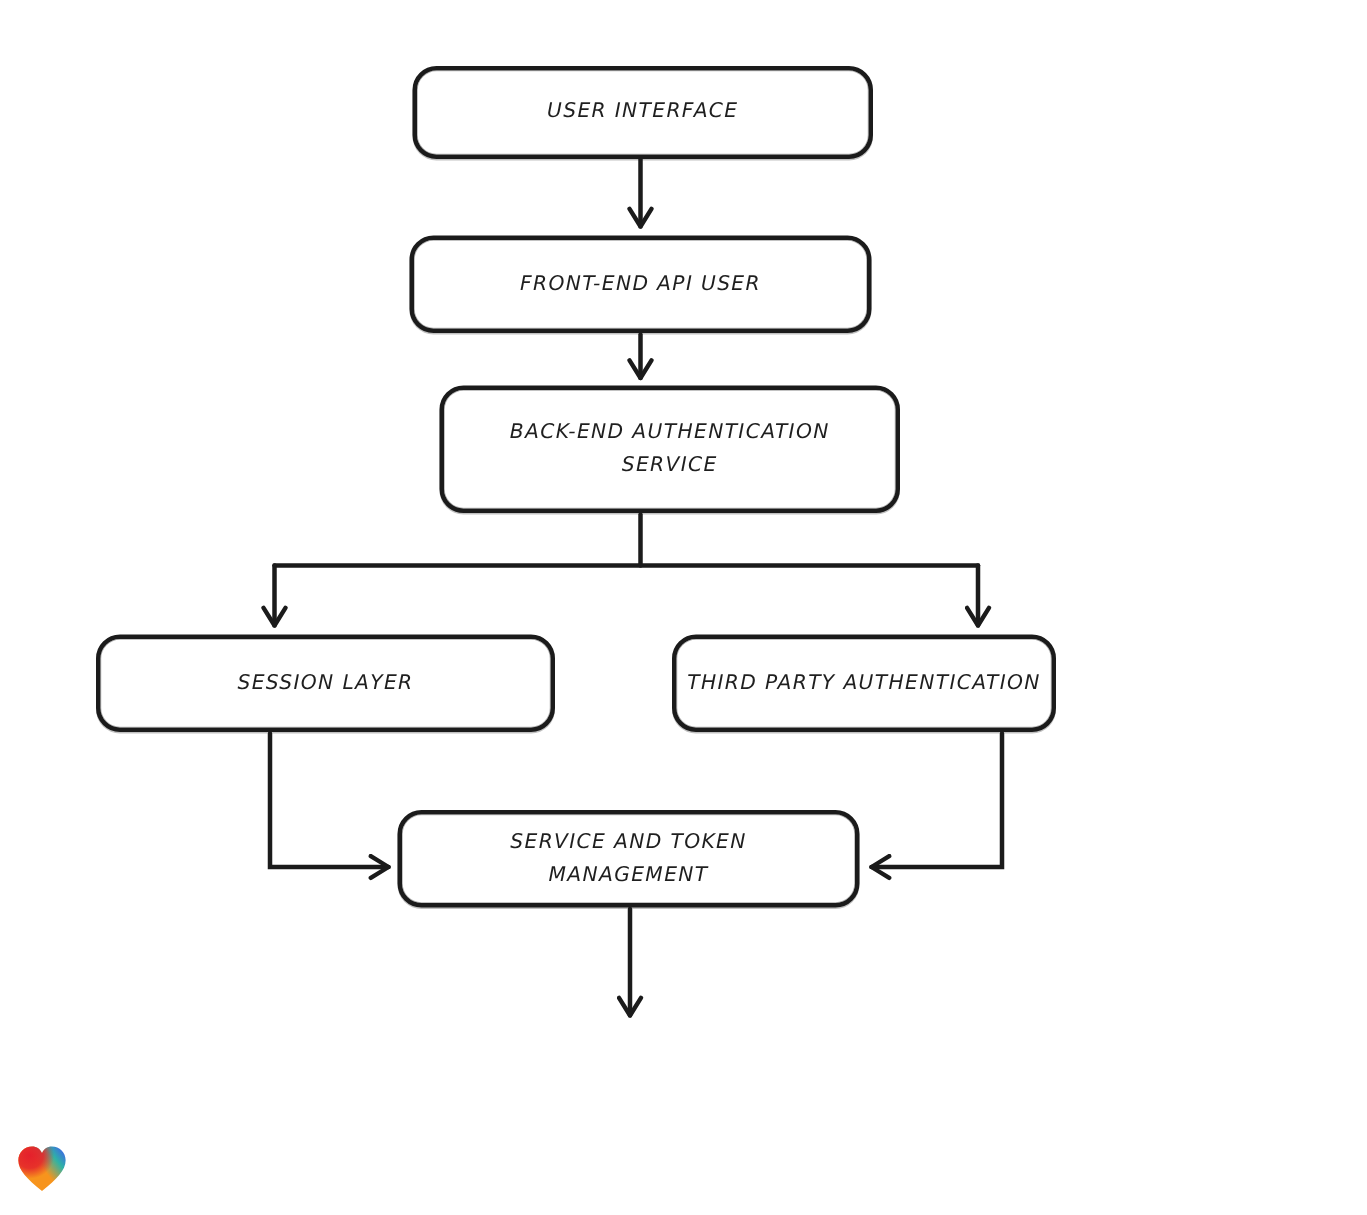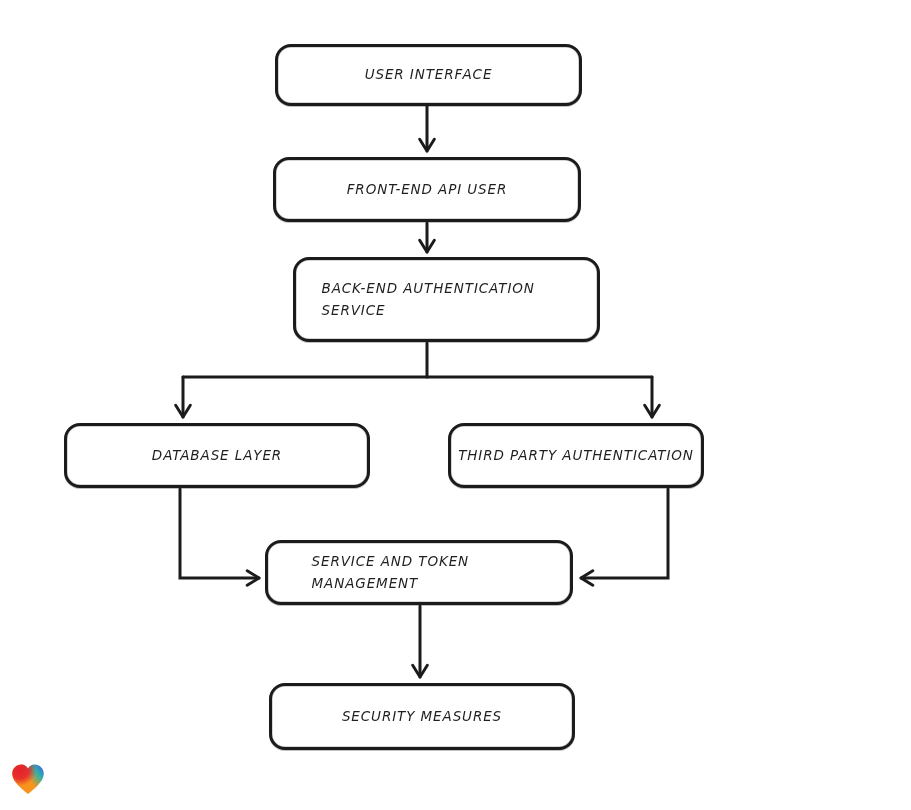--- a/index.html
+++ b/index.html
@@ -20,21 +20,21 @@
   .node {
     position: absolute;
     box-sizing: border-box;
     background: #ffffff;
     border: 3px solid #1b1b1b;
     border-radius: 16px;
     box-shadow: 0 1px 0 rgba(27,27,27,0.28), inset 0 0 0 0.5px rgba(27,27,27,0.35);
     display: flex;
     align-items: center;
     justify-content: center;
-    text-align: left;
+    text-align: center;
     color: #1f1f1f;
     font-size: 13.5px;
     font-style: italic;
     letter-spacing: 0.9px;
     line-height: 1.6;
   }
   .node span { display: block; }
   .node.n-backend span  { max-width: 250px; }
   .node.n-session span  { max-width: 215px; }
 
@@ -83,34 +83,31 @@
 
   <div class="node n-frontend">
     <span>FRONT-END API USER</span>
   </div>
 
   <div class="node n-backend">
     <span>BACK-END AUTHENTICATION SERVICE</span>
   </div>
 
   <div class="node n-database">
-    <span>DATABASE LAYER</span>
+    <span>SESSION LAYER</span>
   </div>
 
   <div class="node n-thirdparty">
     <span>THIRD PARTY AUTHENTICATION</span>
   </div>
 
   <div class="node n-session">
     <span>SERVICE AND TOKEN MANAGEMENT</span>
   </div>
 
-  <div class="node n-security">
-    <span>SECURITY MEASURES</span>
-  </div>
 
   <svg class="logo" viewBox="0 0 32 30" xmlns="http://www.w3.org/2000/svg">
     <defs>
       <linearGradient id="heart-lg" x1="0" y1="0.85" x2="1" y2="0.1">
         <stop offset="0" stop-color="#f7941d"></stop>
         <stop offset="0.5" stop-color="#f7941d"></stop>
         <stop offset="0.78" stop-color="#2eb3a5"></stop>
         <stop offset="1" stop-color="#3f63ea"></stop>
       </linearGradient>
       <radialGradient id="heart-rg" cx="0.24" cy="0.2" r="0.52">

